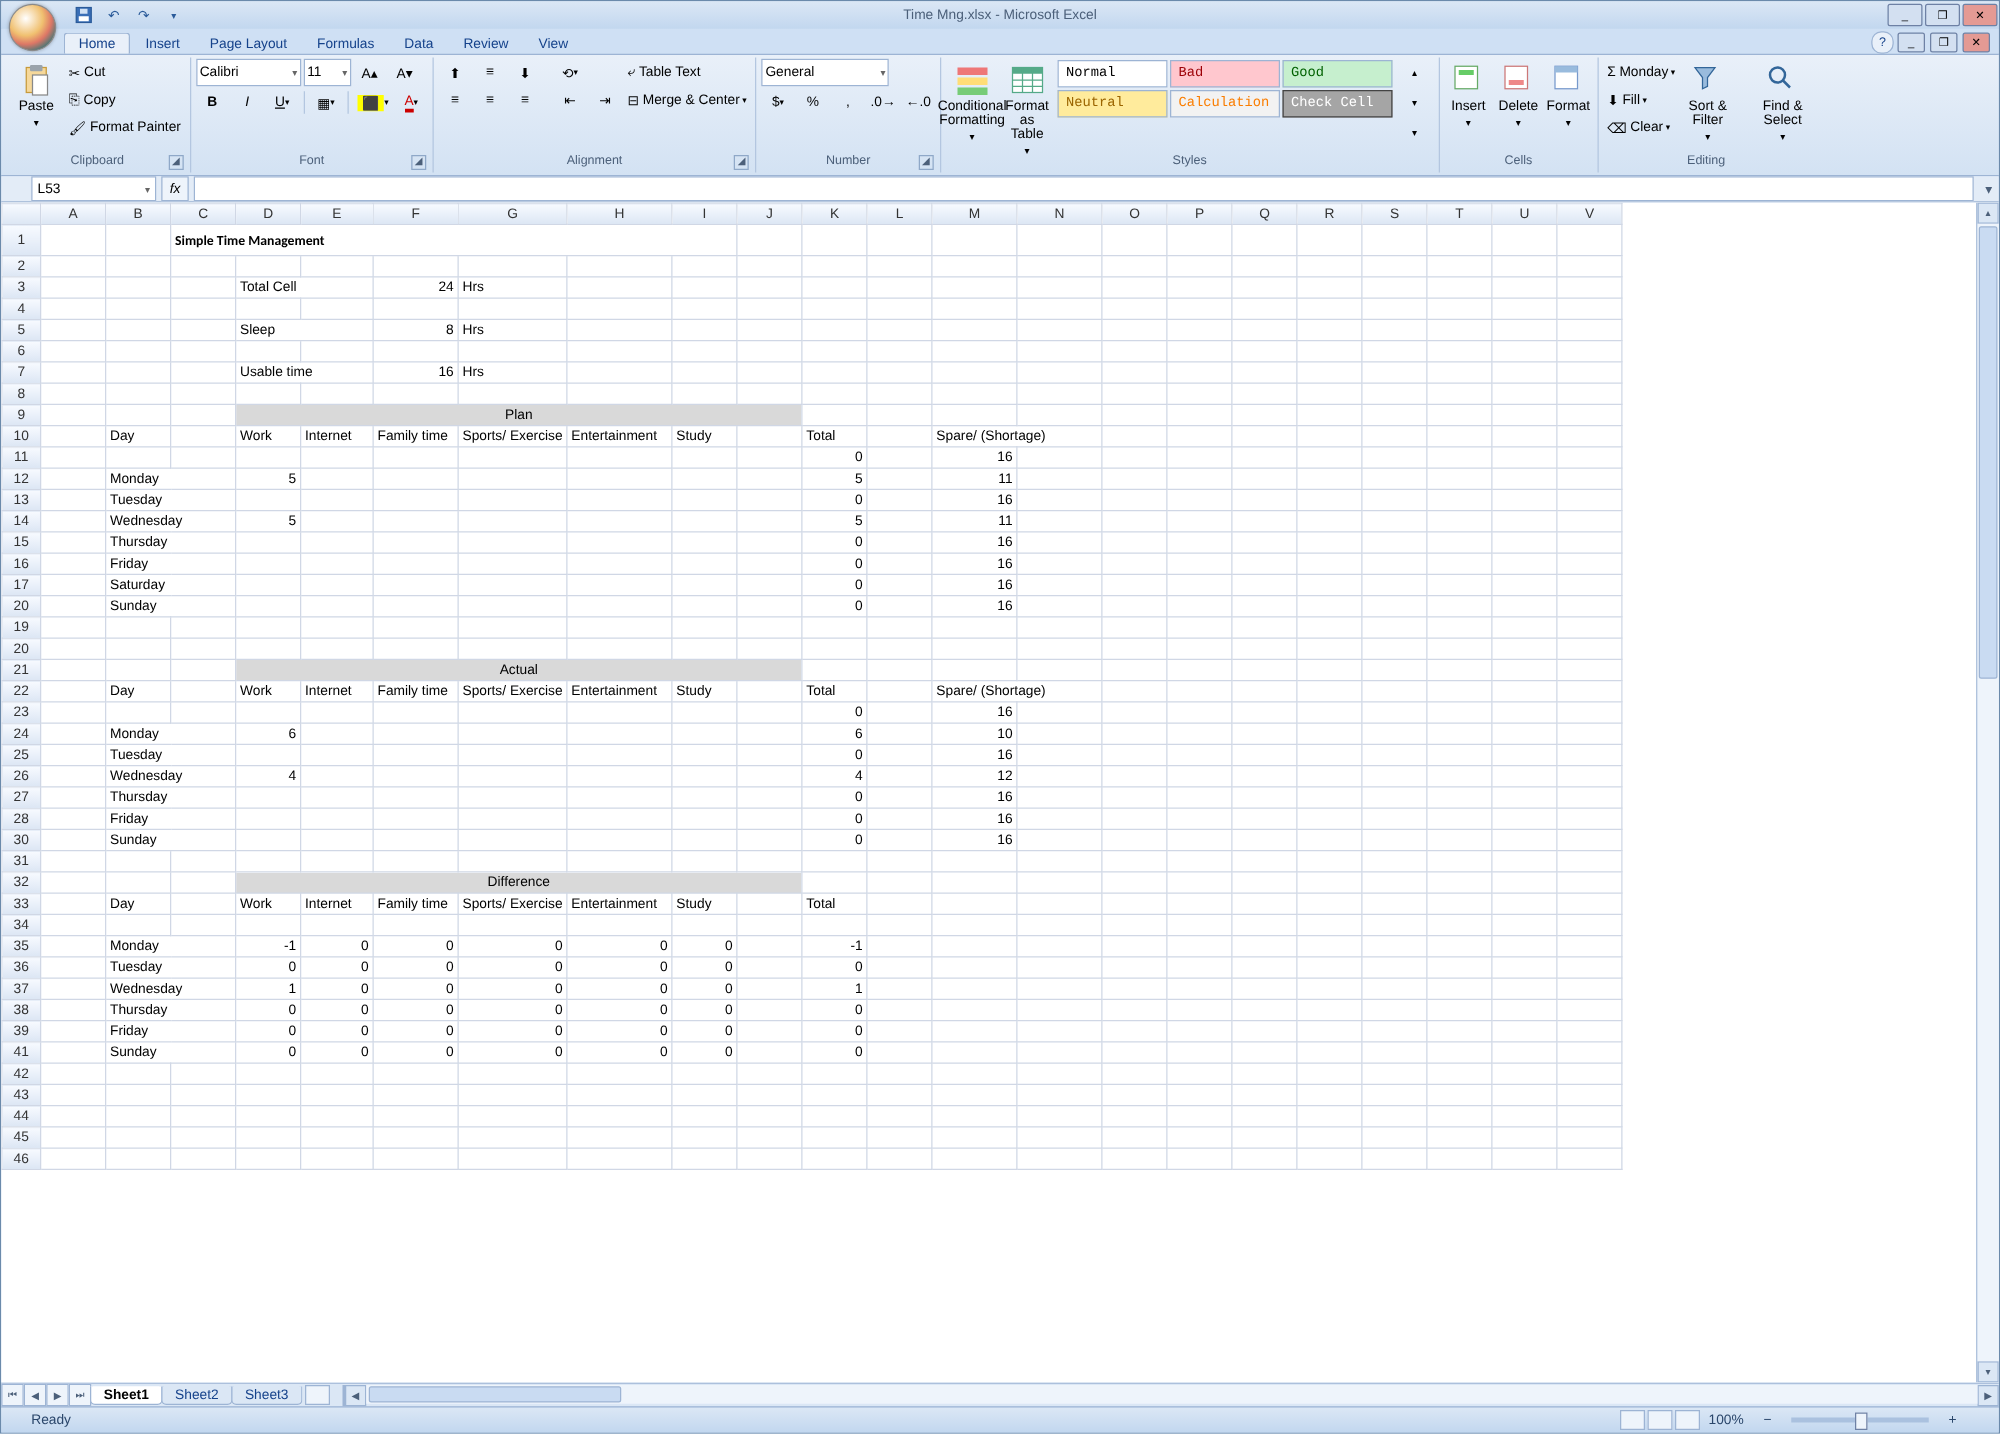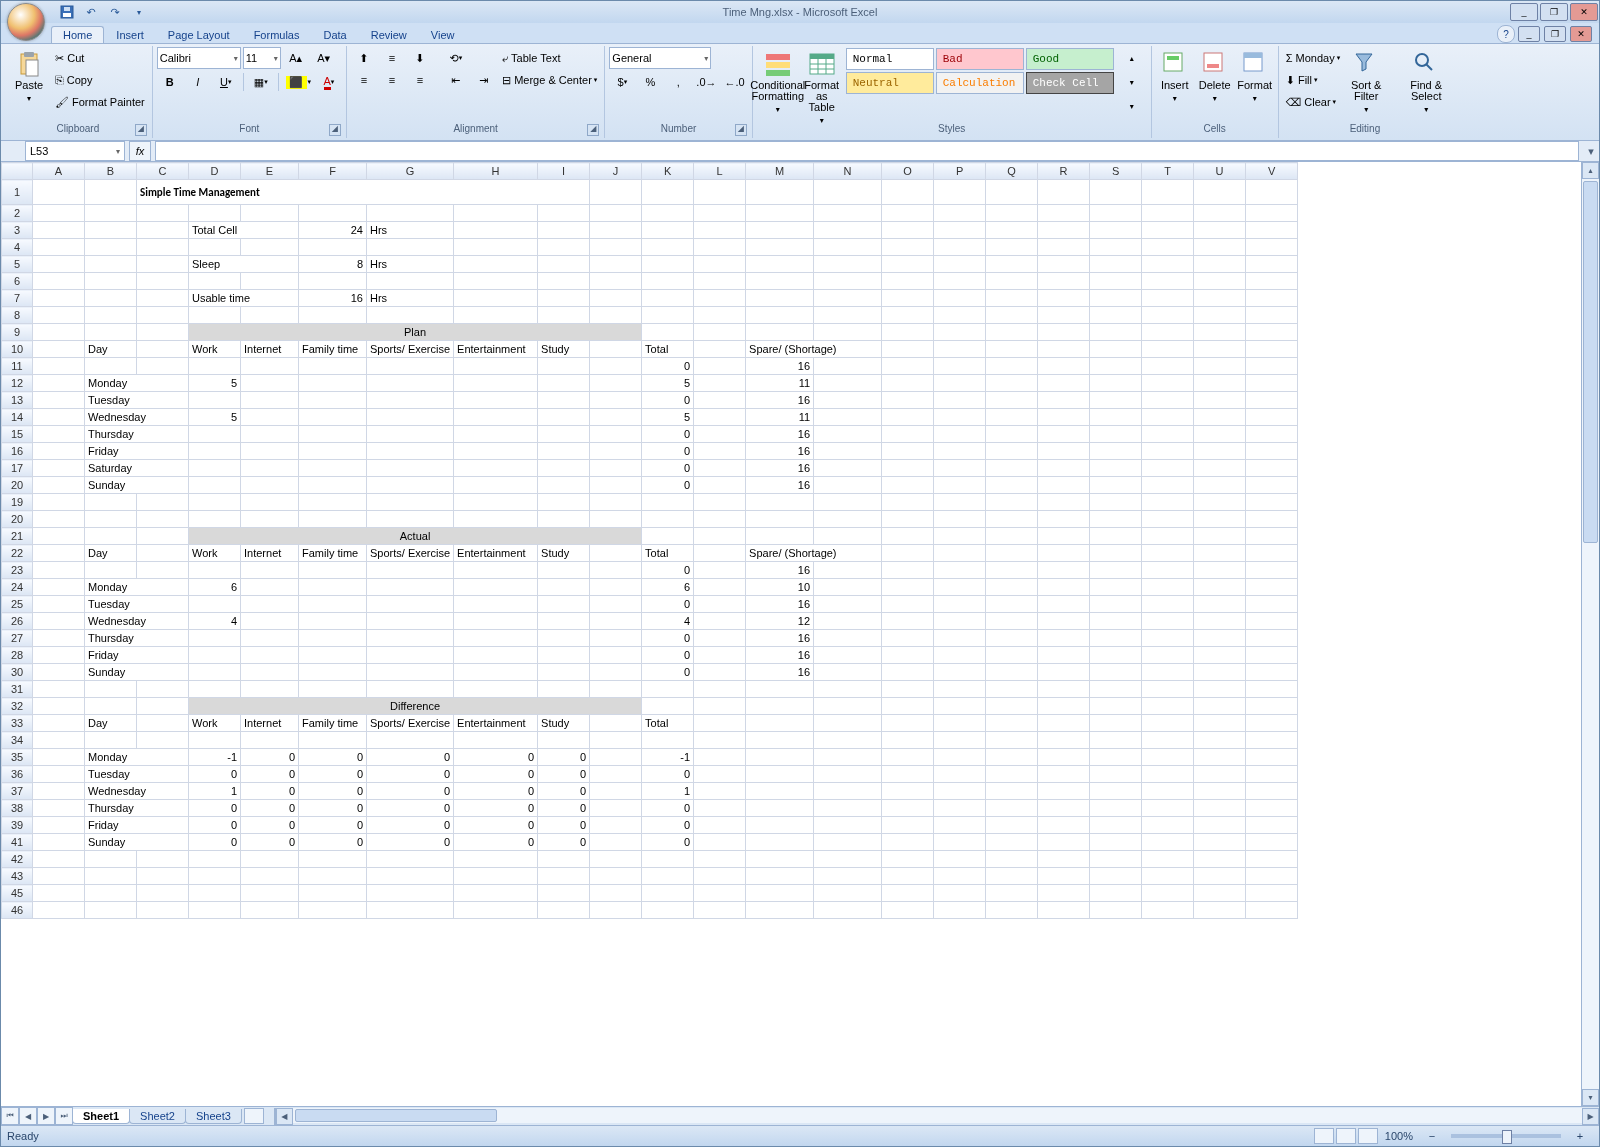--- a/index.html
+++ b/index.html
@@ -69,21 +69,21 @@
   .bottom-tabs{height:18px;background:#dbe7f5;display:flex;align-items:center;border-top:1px solid #9db4d4;}
   .tab-nav{display:flex;}
   .tab-nav div{width:16px;height:16px;border:1px solid #9db4d4;display:flex;align-items:center;justify-content:center;font-size:8px;background:#eef4fb;color:#4c607a;}
   .sheet-tab{padding:1px 10px;border:1px solid #9db4d4;border-top:none;background:#dbe7f5;border-radius:0 0 4px 4px;margin-left:-1px;color:#15428b;}
   .sheet-tab.active{background:#fff;font-weight:bold;color:#000;}
   .insert-tab{width:18px;height:14px;border:1px solid #9db4d4;background:#eef4fb;margin-left:2px;}
   .hscroll{flex:1;display:flex;margin-left:10px;border-left:2px solid #9db4d4;}
   .hscroll .track{flex:1;background:#eef4fb;position:relative;height:15px;}
   .hscroll .thumb{position:absolute;top:1px;bottom:1px;left:2px;width:200px;background:#c9dbf2;border:1px solid #9db4d4;border-radius:2px;}
   
-  .statusbar{height:20px;background:linear-gradient(#dbe7f5,#c2d7ef);display:flex;align-items:center;padding:0 6px;color:#2a466b;border-top:1px solid #9db4d4;}
+  .statusbar{height:20px;background:linear-gradient(#dbe7f5,#c2d7ef);display:flex;align-items:center;padding:0 24px;color:#2a466b;border-top:1px solid #9db4d4;}
   .view-btn{width:18px;height:14px;border:1px solid #9db4d4;margin:0 1px;background:#eef4fb;}
   .zoom-slider{width:110px;height:4px;background:#aac1df;margin:0 6px;position:relative;}
   .zoom-slider .thumb{position:absolute;top:-4px;left:50%;width:8px;height:12px;background:#eef4fb;border:1px solid #6e81a5;margin-left:-4px;}
   svg{display:block;}
 </style>
 </head>
 <body>
 
 <div class="window">
 
@@ -1410,20 +1410,45 @@
               <td></td>
               <td></td>
               <td></td>
               <td></td>
               <td></td>
               <td></td>
               <td></td>
               <td></td>
             </tr>
             <tr class="">
+              <th class="rowhdr">44</th>
+              <td></td>
+              <td></td>
+              <td></td>
+              <td></td>
+              <td></td>
+              <td></td>
+              <td></td>
+              <td></td>
+              <td></td>
+              <td></td>
+              <td></td>
+              <td></td>
+              <td></td>
+              <td></td>
+              <td></td>
+              <td></td>
+              <td></td>
+              <td></td>
+              <td></td>
+              <td></td>
+              <td></td>
+              <td></td>
+            </tr>
+            <tr class="">
               <th class="rowhdr">45</th>
               <td></td>
               <td></td>
               <td></td>
               <td></td>
               <td></td>
               <td></td>
               <td></td>
               <td></td>
               <td></td>

